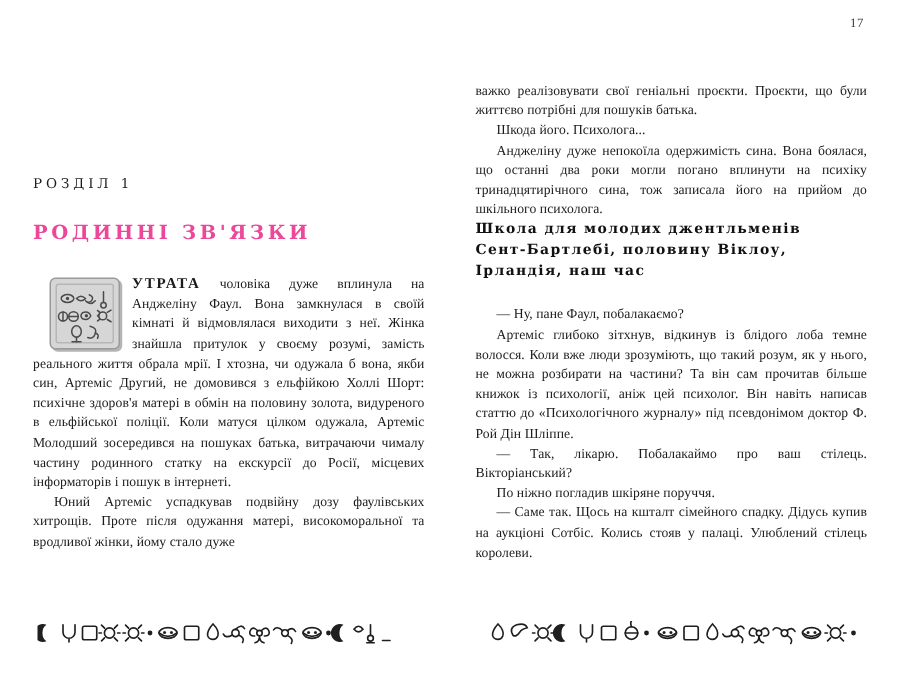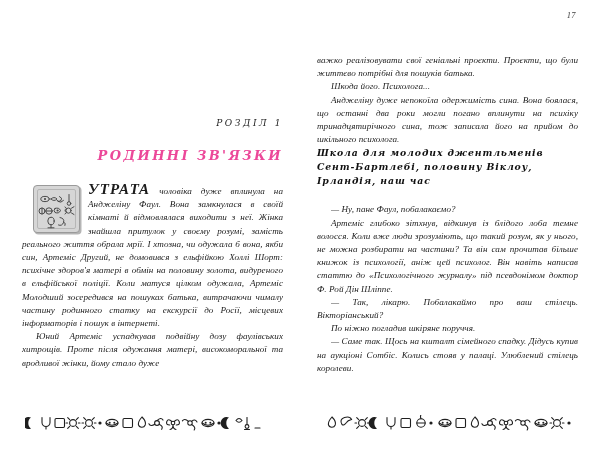--- a/index.html
+++ b/index.html
@@ -18,21 +18,20 @@
     position: relative;
     width: 600px;
     height: 461px;
     display: flex;
   }
   .page {
     position: relative;
     width: 300px;
     height: 461px;
     box-sizing: border-box;
-    font-style: italic;
   }
   .page-left  { padding: 0 17px 0 22px; }
   .page-right { padding: 0 22px 0 17px; }
 
   
   .folio-row {
     height: 30px;
     position: relative;
   }
   .folio {
@@ -41,21 +40,21 @@
     top: 10px;
     font-size: 8.5px;
     letter-spacing: .4px;
     color: #3a3a3a;
     font-family: "Liberation Serif", serif;
   }
 
   
   .chapter-block {
     margin-top: 88px;
-    text-align: right;
+    text-align: left;
   }
   .chapter-label {
     font-size: 9px;
     letter-spacing: 2.6px;
     color: #1d1d1d;
     font-family: "DejaVu Serif", serif;
     font-weight: 400;
   }
   .chapter-title {
     margin-top: 20px;
@@ -101,21 +100,21 @@
   .rune-box .inner-frame {
     position: absolute;
     left: 3px; top: 3px; right: 3px; bottom: 3px;
     border: 1px solid #b6b6b6;
     border-radius: 2px;
   }
   .rune-box svg { position: absolute; left: 0; top: 0; }
   .lead-caps {
     font-weight: 700;
     letter-spacing: 1.2px;
-    font-size: 15px;
+    font-size: 10px;
   }
 
   
   .section-heading {
     font-size: 9.3px;
     line-height: 14px;
     font-weight: 700;
     letter-spacing: .9px;
     color: #111;
     font-family: "DejaVu Serif", serif;

